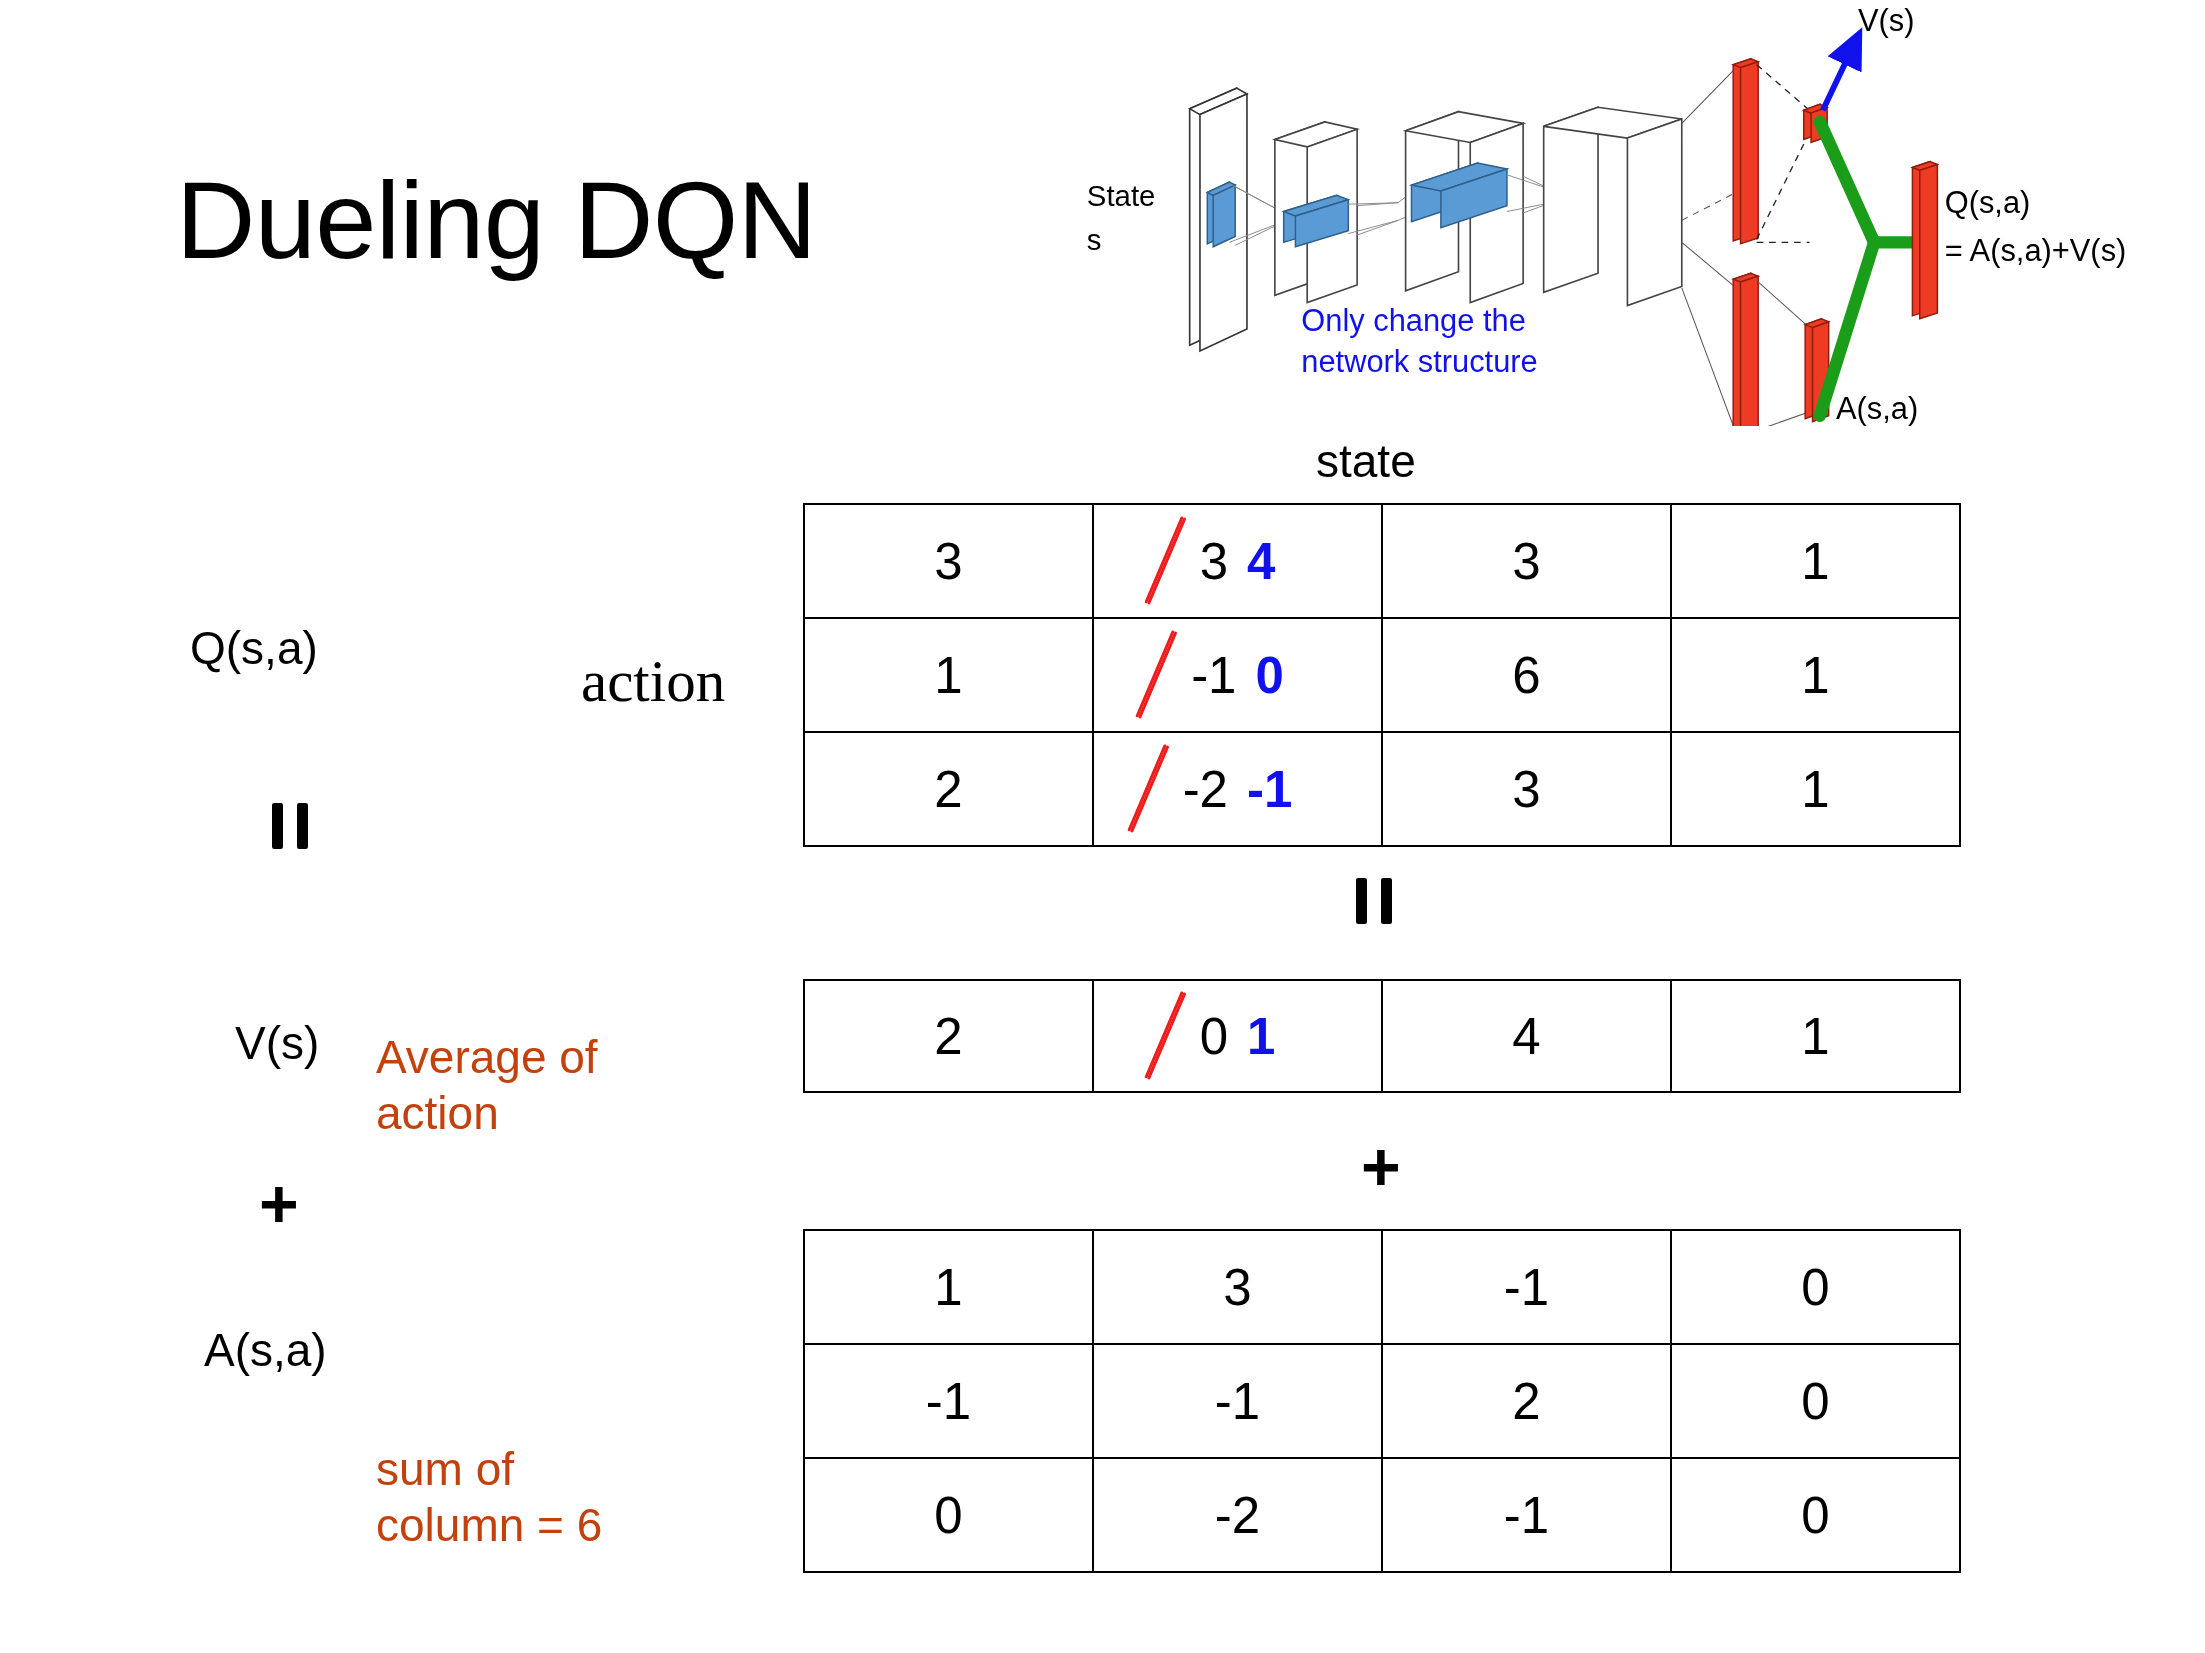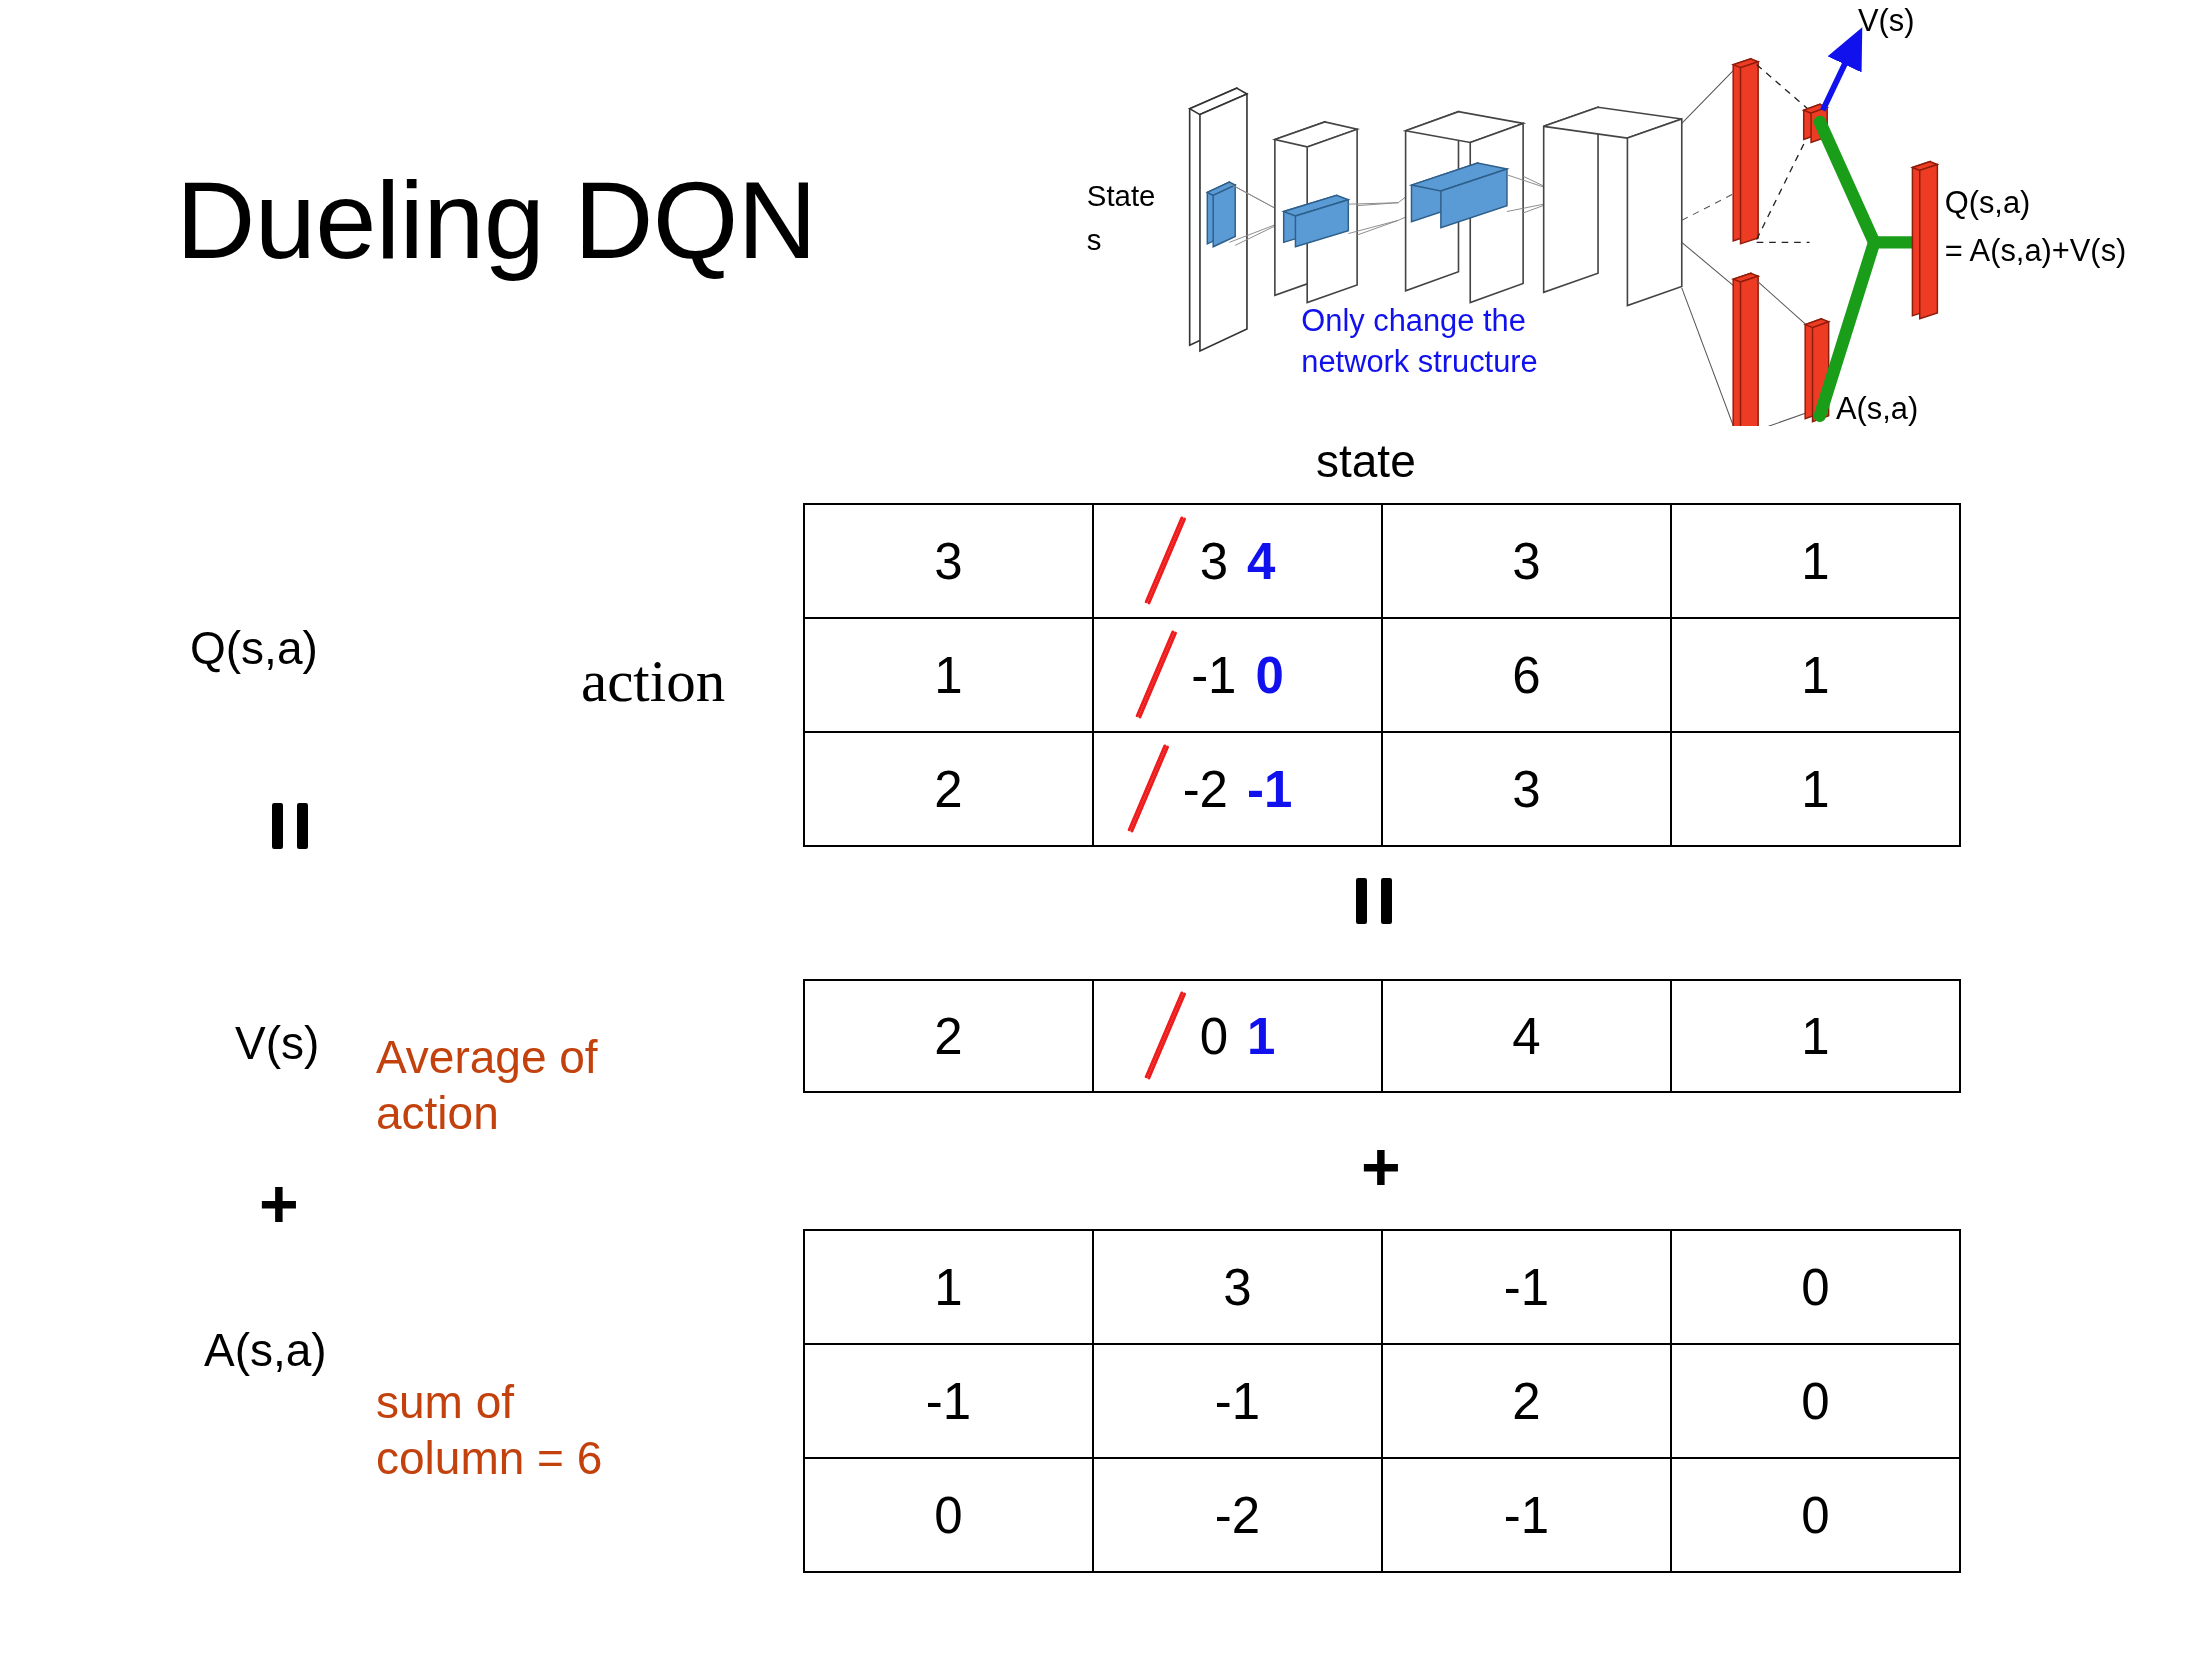--- a/index.html
+++ b/index.html
@@ -215,21 +215,21 @@
 
 <div class="side-label-blue" style="left:376px; top:1029px;">
   <div>Average of</div>
   <div>action</div>
 </div>
 
 <div class="op-sym plus-sym" style="left:259px; top:1169px;">+</div>
 
 <div class="side-label" style="left:204px; top:1323px;">A(s,a)</div>
 
-<div class="side-label-blue" style="left:376px; top:1374px;">
+<div class="side-label-blue" style="left:376px; top:1441px;">
   <div>sum of</div>
   <div>column = 6</div>
 </div>
 
 <table class="grid" id="q-table">
     <tbody>
   <tr>
     <td><span>3</span></td>
     <td><span class="edit">
         <span class="old">3</span>

